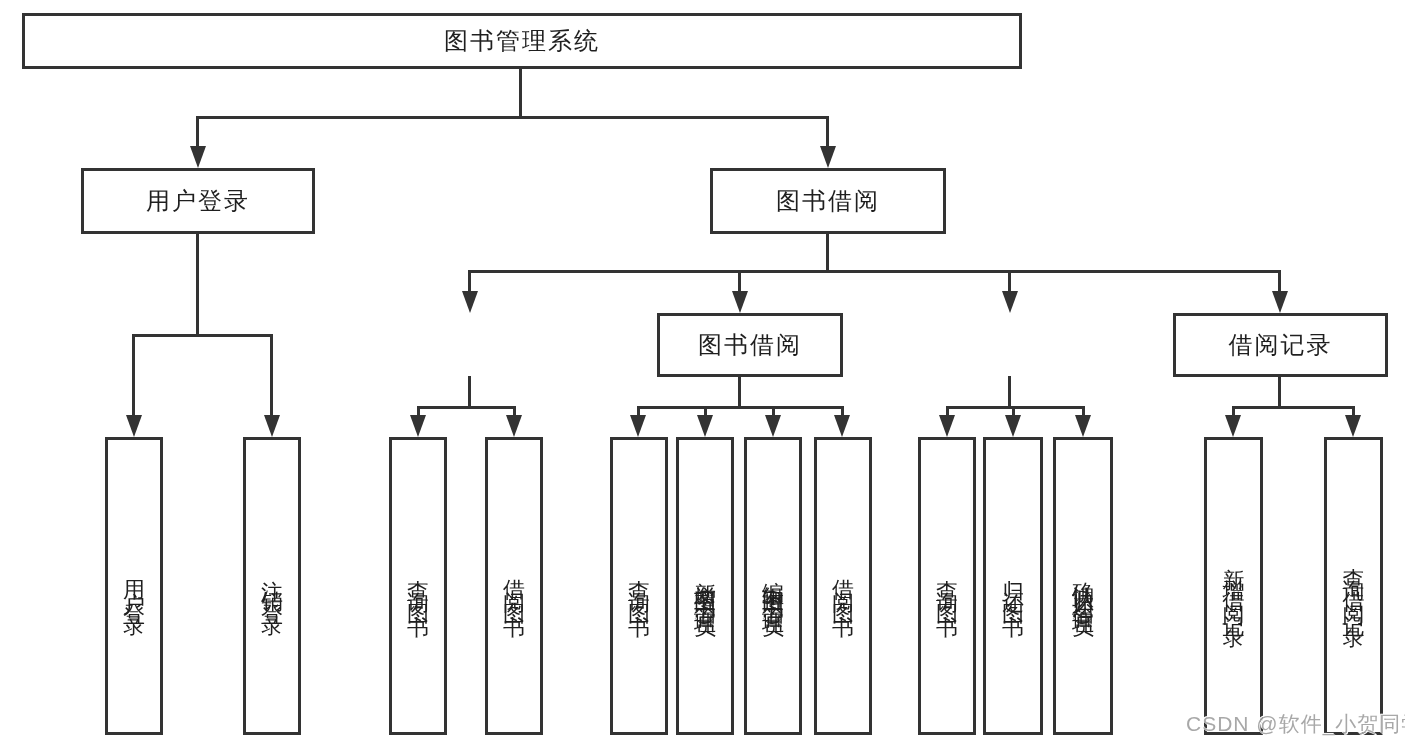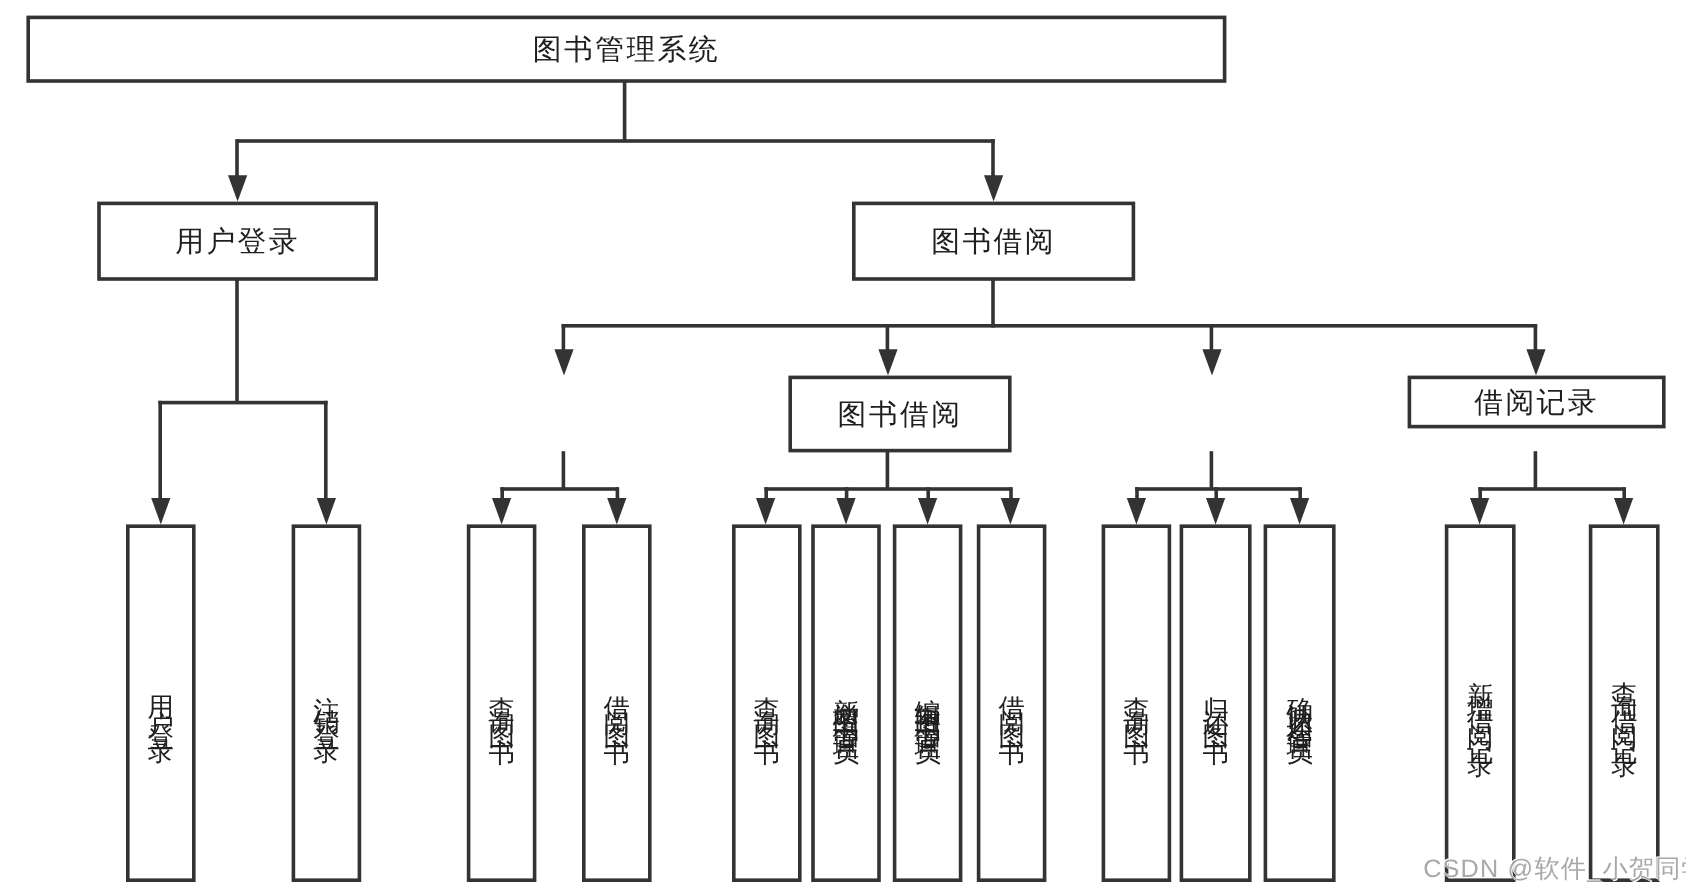--- a/index.html
+++ b/index.html
@@ -61,21 +61,21 @@
 <body>
 
 <div class="canvas">
 
   <div class="box" style="left:22px; top:13px; width:1000px; height:56px;">图书管理系统</div>
 
   <div class="box" style="left:81px; top:168px; width:234px; height:66px;">用户登录</div>
   <div class="box" style="left:710px; top:168px; width:236px; height:66px;">图书借阅</div>
 
   <div class="box" style="left:635px; top:313px; width:186px; height:64px;margin-left:22px;">图书借阅</div>
-  <div class="box" style="left:1173px; top:313px; width:215px; height:44px;">借阅记录</div>
+  <div class="box" style="left:1173px; top:313px; width:215px; height:64px;">借阅记录</div>
 
   <div class="box leaf" style="left:105px; top:437px; width:58px; height:298px;">用户登录</div>
   <div class="box leaf" style="left:243px; top:437px; width:58px; height:298px;">注销登录</div>
   <div class="box leaf" style="left:389px; top:437px; width:58px; height:298px;">查询图书</div>
   <div class="box leaf" style="left:485px; top:437px; width:58px; height:298px;">借阅图书</div>
   <div class="box leaf" style="left:610px; top:437px; width:58px; height:298px;">查询图书</div>
   <div class="box leaf dense" style="left:676px; top:437px; width:58px; height:298px;">新增图书（管理员）</div>
   <div class="box leaf dense" style="left:744px; top:437px; width:58px; height:298px;">编辑图书（管理员）</div>
   <div class="box leaf" style="left:814px; top:437px; width:58px; height:298px;">借阅图书</div>
   <div class="box leaf" style="left:918px; top:437px; width:58px; height:298px;">查询图书</div>

